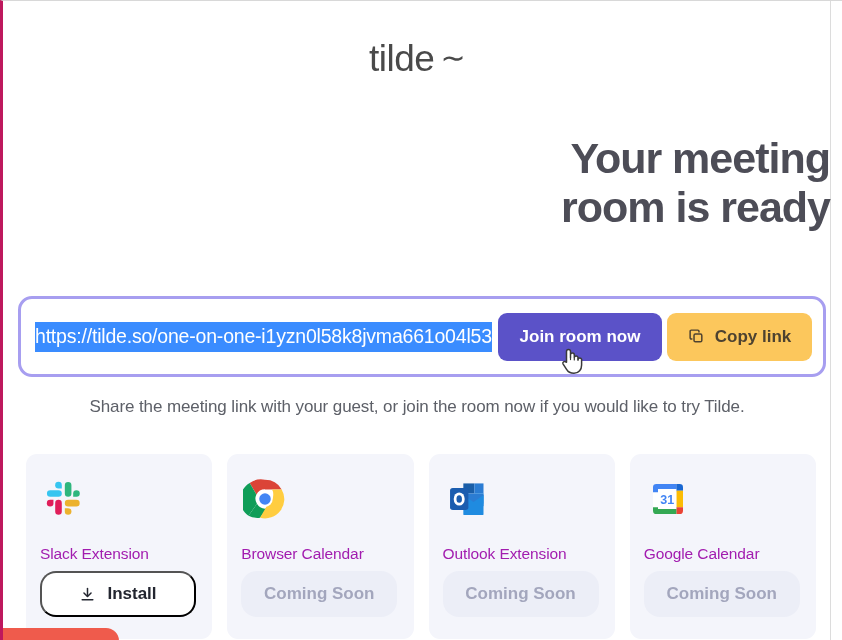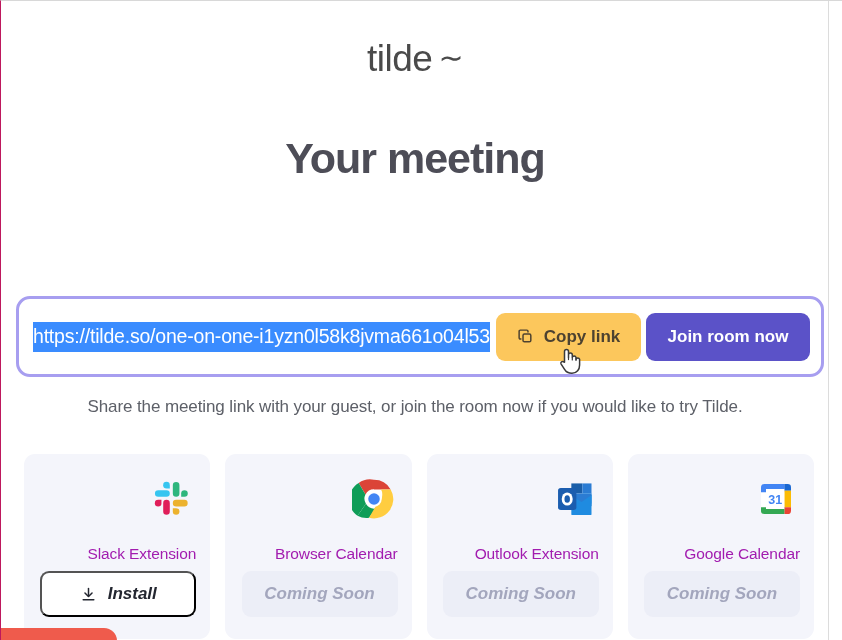--- a/index.html
+++ b/index.html
@@ -16,21 +16,21 @@
     position: relative;
   }
 
   
   #viewport {
     position: absolute;
     left: 0; top: 0;
     width: 842px;
     height: 640px;
     border-top: 1px solid #d8d8d8;
-    border-left: 1px solid #be185d;
+    border-left: 3px solid #be185d;
     background: #ffffff;
     overflow: hidden;
   }
   #right-rule {
     position: absolute;
     left: 827px; top: 0;
     width: 1px; height: 640px;
     background: #dcdcdc;
   }
 
@@ -67,21 +67,21 @@
     position: absolute;
     left: 0; top: 132px;
     width: 826px;
     text-align: center;
     font-size: 43px;
     line-height: 49px;
     font-weight: 700;
     letter-spacing: -1px;
     color: #4d4d57;
   }
-  .headline .line { display: block; }
+  .headline .line { display: block; text-align: right; }
 
   
   .linkbar-ring {
     position: absolute;
     left: 14px; top: 294px;
     width: 808px;
     height: 81px;
     border: 3px solid #a79ef0;
     border-radius: 14px;
     background: #ffffff;
@@ -168,46 +168,45 @@
     gap: 15px;
   }
   .card {
     width: 190px;
     height: 185px;
     background: #f4f5fb;
     border-radius: 11px;
     padding: 18px 14px 12px 14px;
     display: flex;
     flex-direction: column;
-    align-items: flex-end;
+    align-items: flex-start;
   }
   .card-icon {
     width: 48px; height: 48px;
     display: flex; align-items: center; justify-content: center;
     margin-top: 3px;
   }
   .card-label {
     margin-top: 22px;
     font-size: 15.5px;
     color: #a21caf;
     letter-spacing: -0.1px;
     text-align: center;
   }
   .card-action {
     margin-top: 8px;
     width: 156px;
     height: 46px;
-    border-radius: 9px;
+    border-radius: 16px;
     display: flex;
     align-items: center;
     justify-content: center;
     font-size: 17px;
     font-weight: 700;
     gap: 11px;
-    font-style: italic;
   }
   .card-action.install {
     background: #ffffff;
     color: #232630;
     cursor: pointer;
   }
   .card-action.soon {
     background: #eceef7;
     color: #a3a6bd;
   }
@@ -241,41 +240,42 @@
   <div id="right-rule"></div>
 
   <div class="page">
 
     <div class="logo-wrap">
       <span class="logo"><span>tilde</span><span class="tilde-glyph">∼</span></span>
     </div>
 
     <h1 class="headline">
       <span class="line">Your meeting</span>
+      <span class="line">room is ready</span>
     </h1>
 
     <div class="linkbar-ring">
       <div class="linkbar-inner">
 
         <div class="url-field" title="https://tilde.so/your-room">
           <span class="url-text">https://tilde.so/one-on-one-i1yzn0l58k8jvma661o04l53</span>
         </div>
+
+        <button class="btn btn-join">
+          <span>Join room now</span>
+        </button>
 
         <button class="btn btn-copy">
           <span class="copy-icon">
             <svg width="17" height="17" viewBox="0 0 24 24" fill="none" stroke="#4d4230" stroke-width="2.1" stroke-linecap="round" stroke-linejoin="round">
               <rect x="8.5" y="8.5" width="11" height="11" rx="2"></rect>
               <path d="M5.5 15.5H4.6A1.6 1.6 0 0 1 3 13.9V4.6A1.6 1.6 0 0 1 4.6 3h9.3A1.6 1.6 0 0 1 15.5 4.6v0.9"></path>
             </svg>
           </span>
           <span>Copy link</span>
-        </button>
-
-        <button class="btn btn-join">
-          <span>Join room now</span>
         </button>
 
       </div>
     </div>
 
     <p class="subtitle">Share the meeting link with your guest, or join the room now if you would like to try Tilde.</p>
 
     <div class="cards">
 
       <div class="card">

